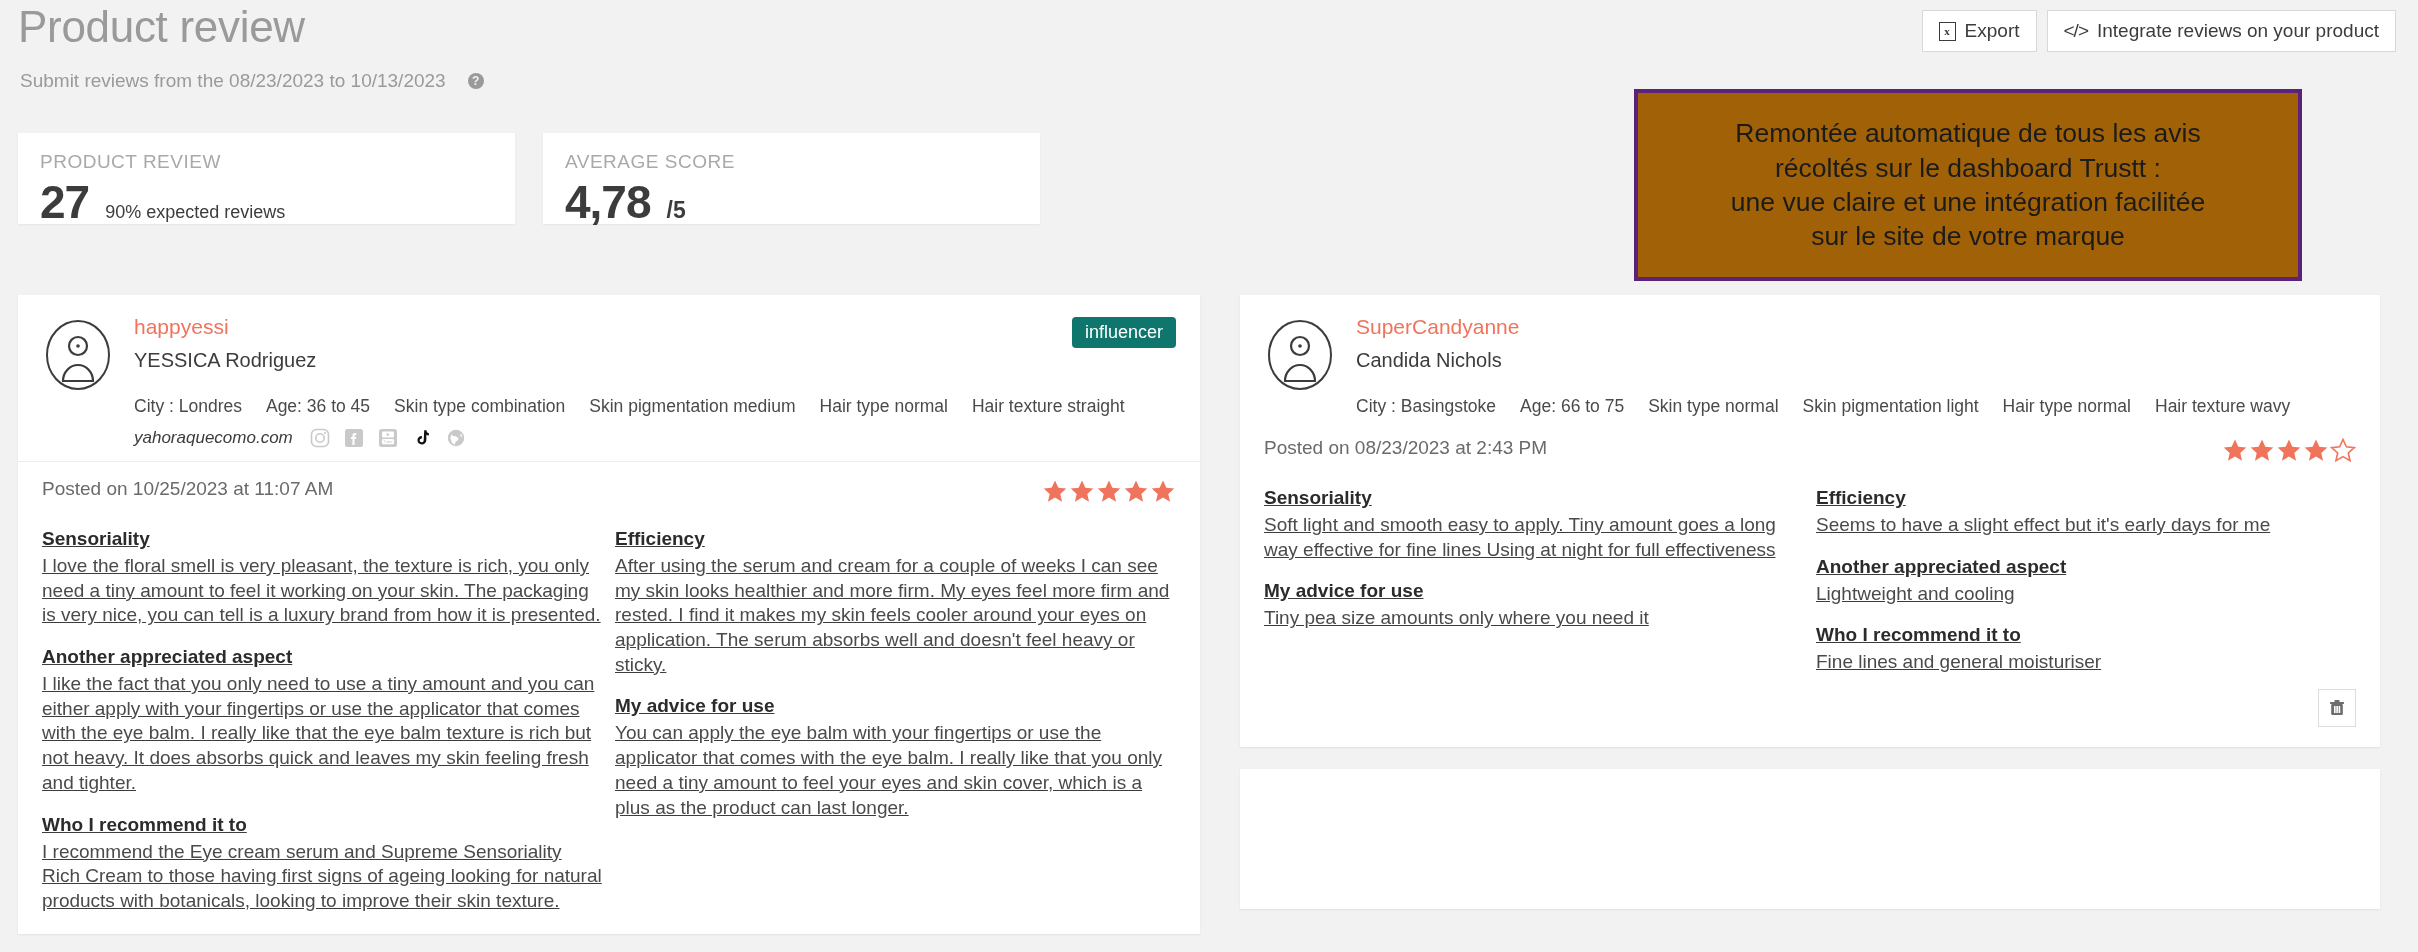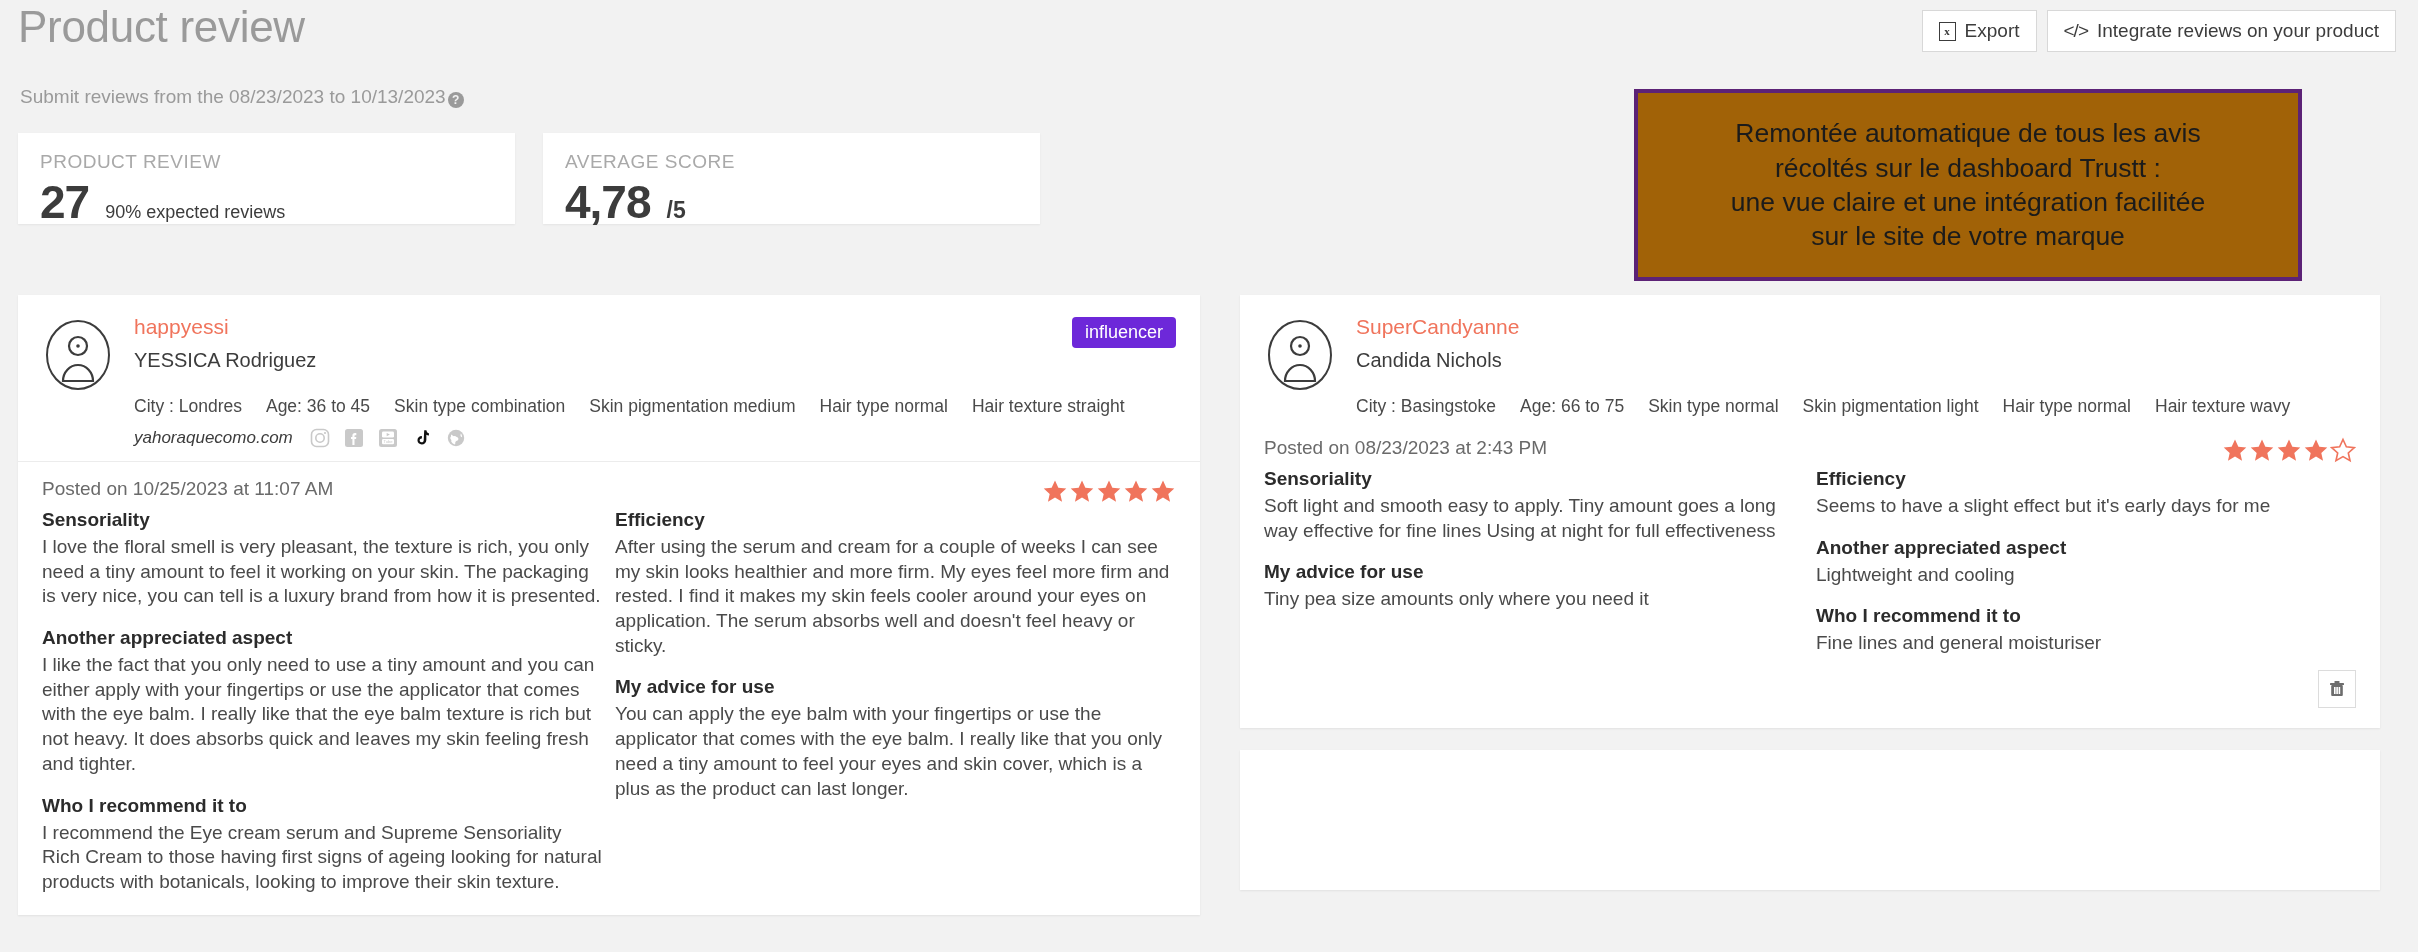--- a/index.html
+++ b/index.html
@@ -14,21 +14,21 @@
 
   
   .page-title {
     position: absolute; left: 18px; top: 2px;
     font-size: 44px; font-weight: 400; color: #9a9a9a;
     letter-spacing: -0.3px;
   }
   .subtitle {
     position: absolute; left: 20px; top: 70px;
     font-size: 19px; color: #9a9a9a; font-weight: 400;
-    display: flex; align-items: flex-end; gap: 2px; margin-top: 16px;
+    display: flex; align-items: center; gap: 22px;
   }
   .help-icon {
     display: inline-flex; align-items: center; justify-content: center;
     width: 16px; height: 16px; border-radius: 50%;
     background: #9a9a9a; color: #f2f2f2;
     font-size: 12px; font-weight: 700; line-height: 1;
     padding-bottom: 1px;
   }
 
   .header-actions {
@@ -100,33 +100,33 @@
   .username { font-size: 21px; color: #f0745c; font-weight: 400; }
   .fullname { font-size: 20px; color: #3c3c3c; margin-top: 10px; }
   .attrs { margin-top: 24px; display: flex; flex-wrap: wrap; gap: 0 24px; }
   .attr { font-size: 17.5px; color: #4a4a4a; white-space: nowrap; }
   .socials { margin-top: 10px; display: flex; align-items: center; gap: 12px; }
   .site-link { font-size: 17px; font-style: italic; color: #3c3c3c; margin-right: 4px; }
   .soc { width: 22px; height: 22px; display: inline-flex; align-items: center; justify-content: center; }
   .soc svg { display: block; }
   .badge {
     position: absolute; right: 24px; top: 22px;
-    background: #6d28d9; color: #fff; font-size: 18px;
+    background: #0f766e; color: #fff; font-size: 18px;
     padding: 5px 13px; border-radius: 4px;
   }
 
   .card-divider { height: 1px; background: #ececec; margin: 0; }
 
   .card-body { padding: 16px 24px 20px 24px; }
   .posted-row { display: flex; align-items: flex-start; justify-content: space-between; }
   .posted { font-size: 19px; color: #6a6a6a; }
   .stars { display: flex; gap: 1px; }
   .stars svg { display: block; }
 
-  .cols2 { display: flex; gap: 12px; margin-top: 5px; }
+  .cols2 { display: flex; gap: 12px; margin-top: 24px; text-decoration: underline; }
   .cols2 > div { flex: 1 1 0; min-width: 0; }
   .q-title { font-size: 19px; font-weight: 700; color: #2b2b2b; margin-top: 18px; }
   .q-title:first-child { margin-top: 0; }
   .q-text { font-size: 19px; color: #4a4a4a; line-height: 1.30; margin-top: 4px; }
 
   
   .card-right .card-head { padding-bottom: 8px; }
   .card-right .card-body { padding-top: 12px; }
   .card-right .posted-row { margin-bottom: 0; }
 

